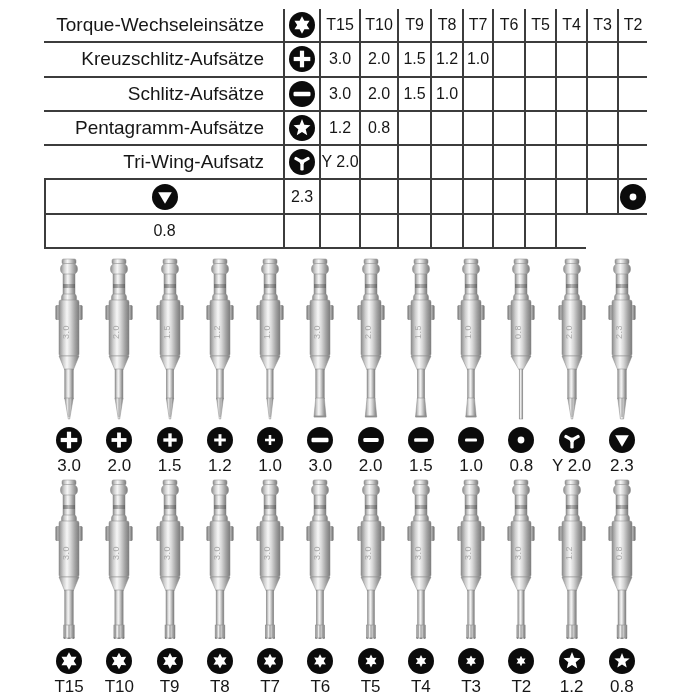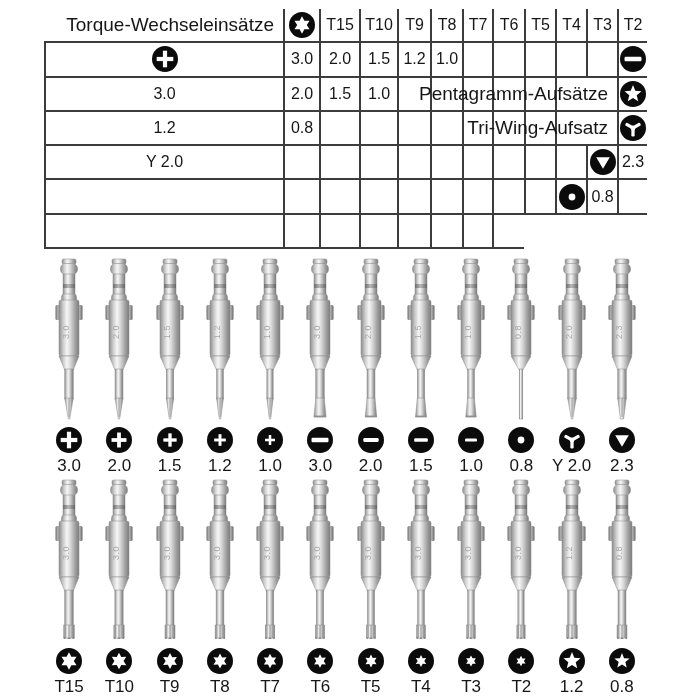--- a/index.html
+++ b/index.html
@@ -9,21 +9,21 @@
   .stage{position:absolute;inset:0;background:#fff;}
 
   
   #spec-table{position:absolute;left:44px;top:9px;width:603px;display:grid;
     grid-template-columns:239px 36px 40px 38px 33px 32px 30px 32px 31px 31px 31px 30px;
     grid-auto-rows:34.3px;}
   .cell{display:flex;align-items:center;justify-content:center;
         box-sizing:border-box;border-bottom:2px solid var(--line);
         color:var(--text);background:#fff;}
   .cell.bordered{border-left:2px solid var(--line);}
-  .label-cell{justify-content:flex-end;padding-right:9px;font-size:19px;white-space:nowrap;}
+  .label-cell{justify-content:flex-end;padding-right:19px;font-size:19px;white-space:nowrap;}
   .val-cell{font-size:16px;}
   .tbl-icon{display:flex;align-items:center;justify-content:center;}
   .tbl-icon svg{display:block;}
 
   
   .bit-row{position:absolute;left:44px;width:603px;display:grid;
            grid-template-columns:repeat(12,1fr);}
   #bit-row-1{top:258px;}
   #bit-row-2{top:479px;}
   .bit-cell{display:flex;flex-direction:column;align-items:center;}
@@ -66,39 +66,41 @@
       <div class="cell val-cell bordered">T15</div>
       <div class="cell val-cell bordered">T10</div>
       <div class="cell val-cell bordered">T9</div>
       <div class="cell val-cell bordered">T8</div>
       <div class="cell val-cell bordered">T7</div>
       <div class="cell val-cell bordered">T6</div>
       <div class="cell val-cell bordered">T5</div>
       <div class="cell val-cell bordered">T4</div>
       <div class="cell val-cell bordered">T3</div>
       <div class="cell val-cell bordered">T2</div>
+      <div class="cell label-cell">Kreuzschlitz-Aufsätze</div>
       <div class="cell icon-cell bordered">
         <div class="tbl-icon">
           <svg width="26" height="26" viewBox="0 0 26 26">
             <circle cx="13" cy="13" r="13" fill="#0b0b0b"></circle>
             <rect x="4.699999999999999" y="10.9" width="16.6" height="4.2" fill="#ffffff"></rect>
             <rect x="10.9" y="4.699999999999999" width="4.2" height="16.6" fill="#ffffff"></rect>
           </svg>
         </div>
       </div>
       <div class="cell val-cell bordered">3.0</div>
       <div class="cell val-cell bordered">2.0</div>
       <div class="cell val-cell bordered">1.5</div>
       <div class="cell val-cell bordered">1.2</div>
       <div class="cell val-cell bordered">1.0</div>
       <div class="cell val-cell bordered"></div>
       <div class="cell val-cell bordered"></div>
       <div class="cell val-cell bordered"></div>
       <div class="cell val-cell bordered"></div>
       <div class="cell val-cell bordered"></div>
+      <div class="cell label-cell">Schlitz-Aufsätze</div>
       <div class="cell icon-cell bordered">
         <div class="tbl-icon">
           <svg width="26" height="26" viewBox="0 0 26 26">
             <circle cx="13" cy="13" r="13" fill="#0b0b0b"></circle>
             <rect x="4.5" y="10.7" width="17" height="4.6" rx="1.2" fill="#ffffff"></rect>
           </svg>
         </div>
       </div>
       <div class="cell val-cell bordered">3.0</div>
       <div class="cell val-cell bordered">2.0</div>

